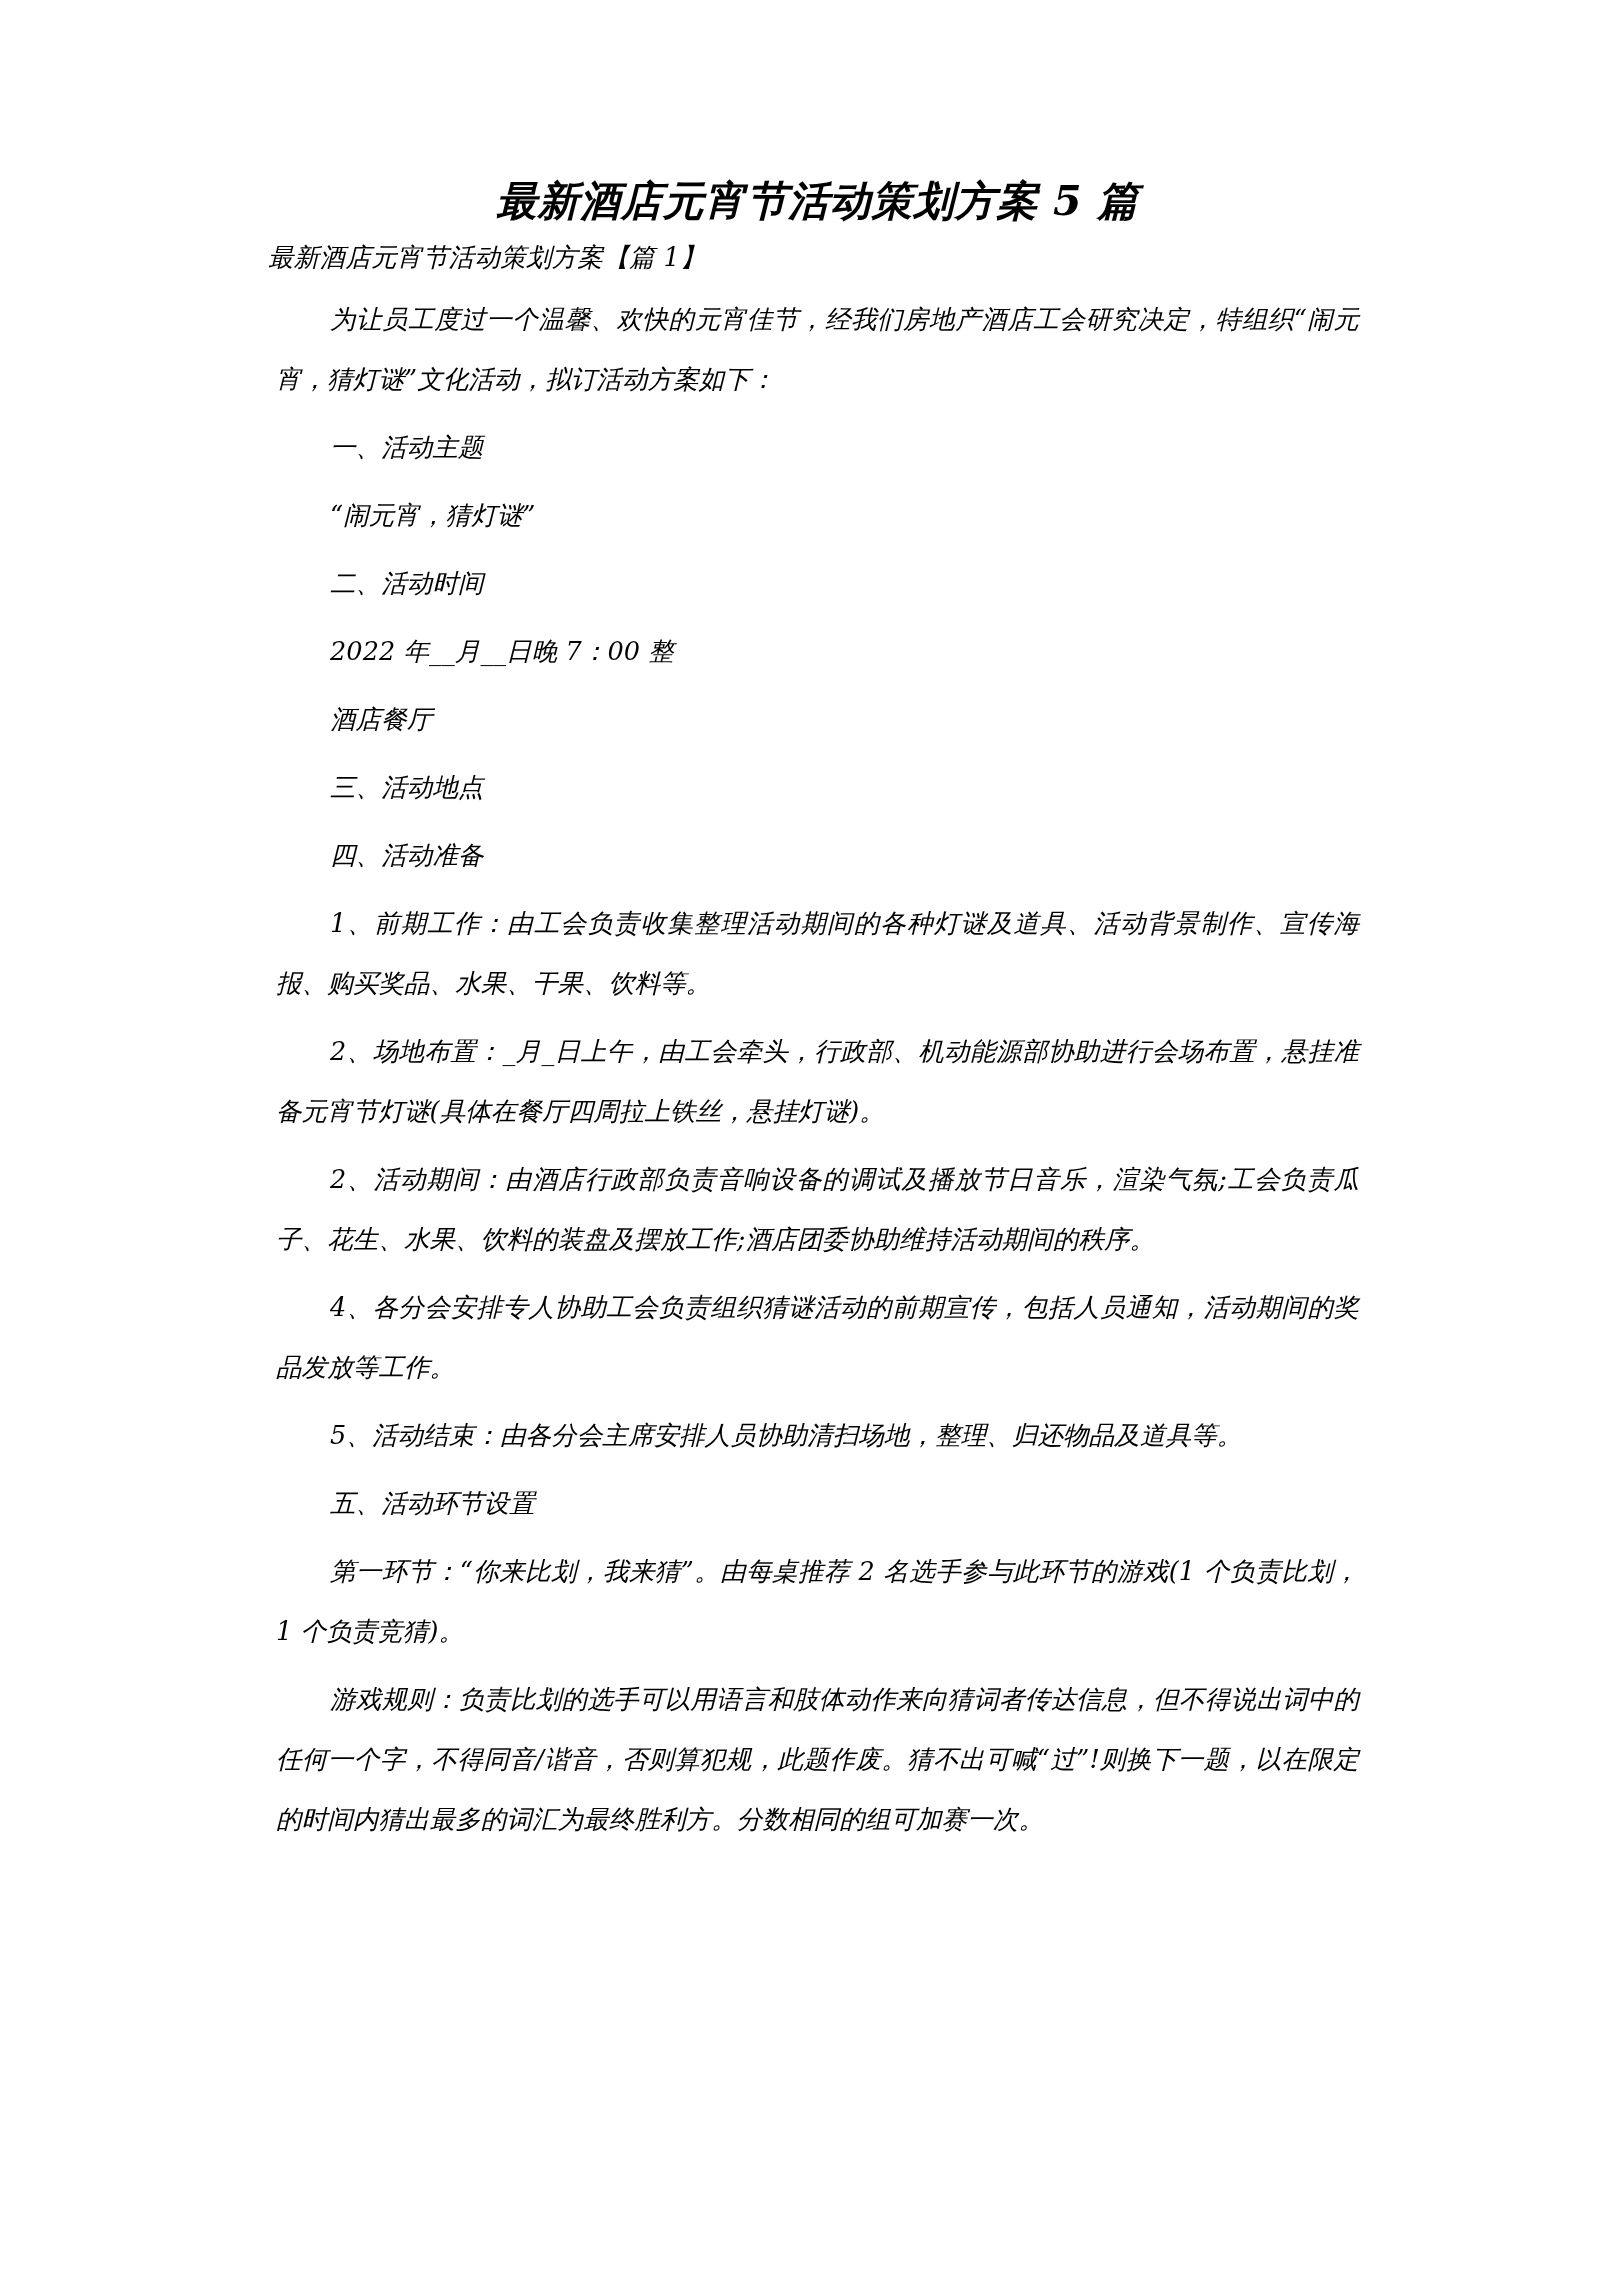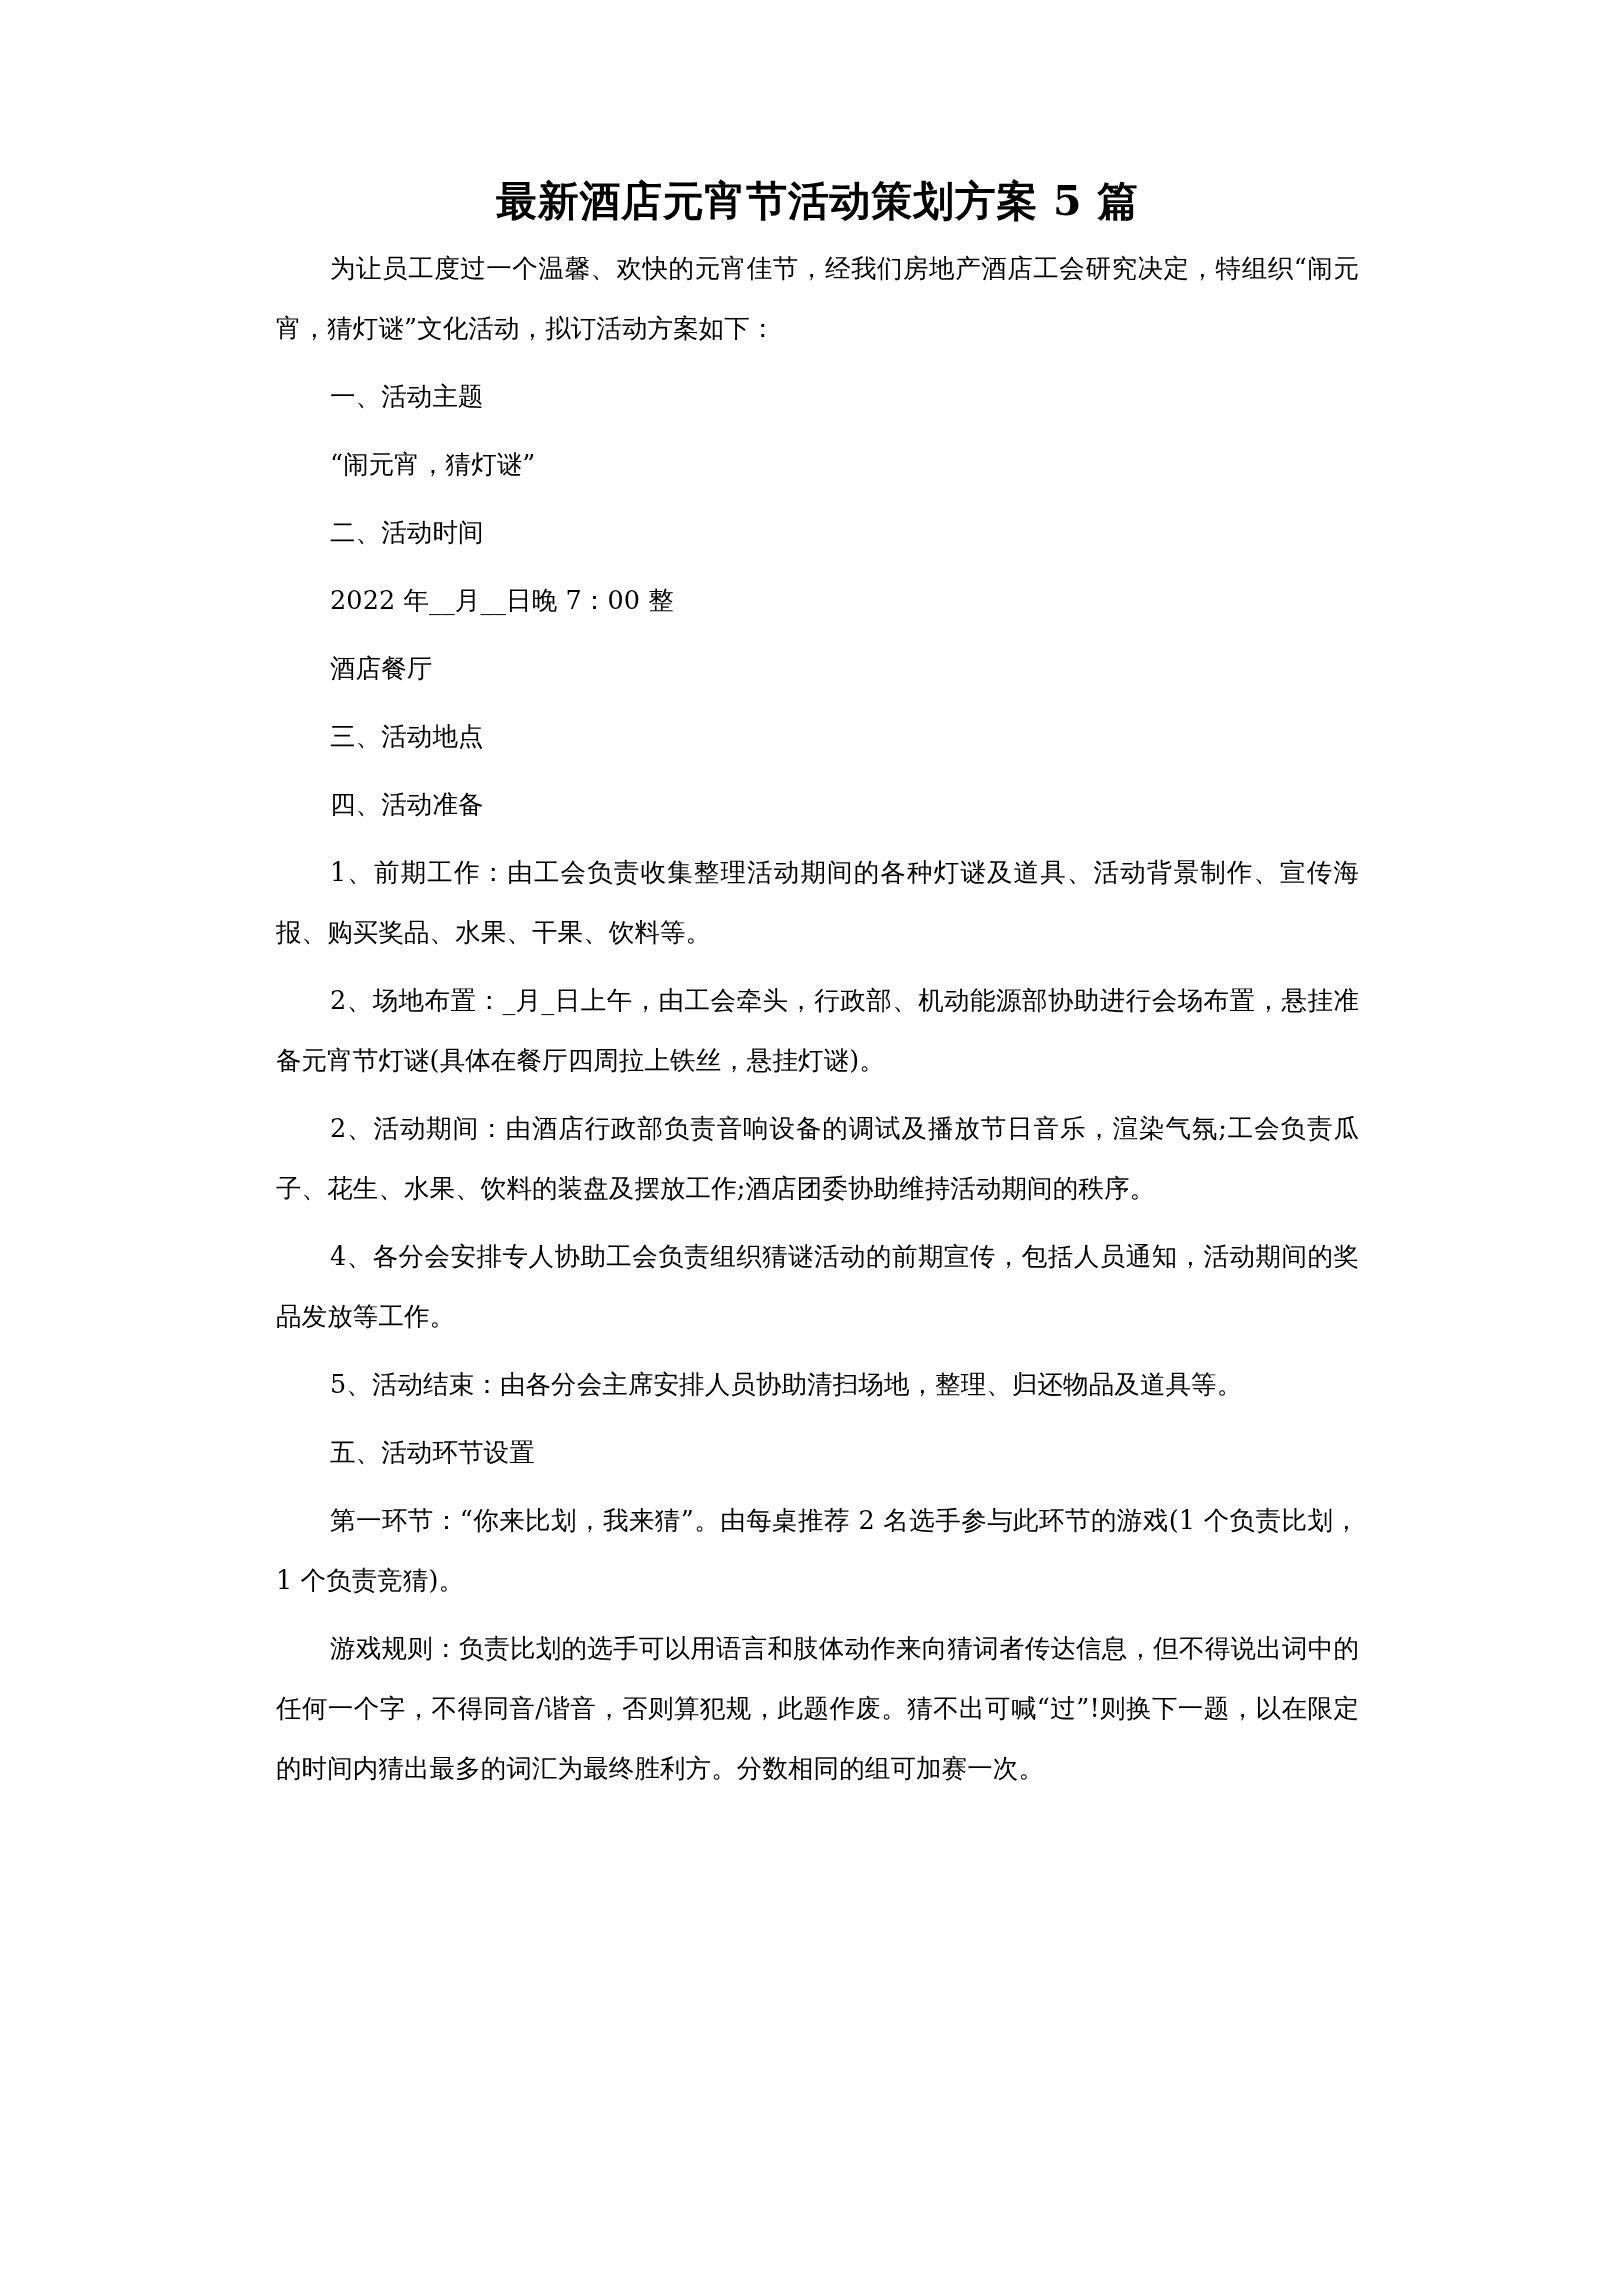--- a/index.html
+++ b/index.html
@@ -16,20 +16,21 @@
     overflow: hidden;
   }
   .page {
     position: absolute;
     top: 0;
     left: 0;
     width: 1623px;
     height: 2295px;
     background: #ffffff;
     box-sizing: border-box;
+    font-style: italic;
   }
   .content {
     position: absolute;
     left: 268px;
     top: 175px;
     width: 1099px;
   }
   .doc-title {
     font-size: 41px;
     font-weight: bold;
@@ -59,20 +60,21 @@
   }
 </style>
 </head>
 <body>
 
 <div class="page">
   <div class="content">
 
     <h1 class="doc-title">最新酒店元宵节活动策划方案 5 篇</h1>
 
+    <div class="doc-subtitle">最新酒店元宵节活动策划方案【篇 1】</div>
 
     <p class="para">为让员工度过一个温馨、欢快的元宵佳节，经我们房地产酒店工会研究决定，特组织“闹元宵，猜灯谜”文化活动，拟订活动方案如下：</p>
     <p class="para">一、活动主题</p>
     <p class="para">“闹元宵，猜灯谜”</p>
     <p class="para">二、活动时间</p>
     <p class="para">2022 年__月__日晚 7：00 整</p>
     <p class="para">酒店餐厅</p>
     <p class="para">三、活动地点</p>
     <p class="para">四、活动准备</p>
     <p class="para">1、前期工作：由工会负责收集整理活动期间的各种灯谜及道具、活动背景制作、宣传海报、购买奖品、水果、干果、饮料等。</p>

